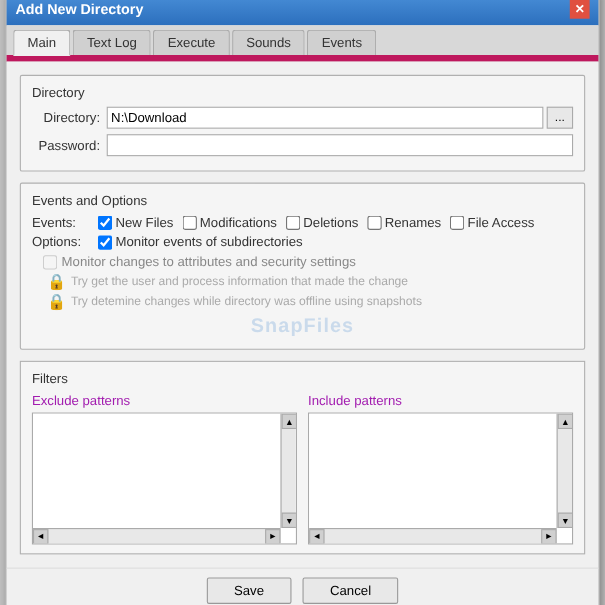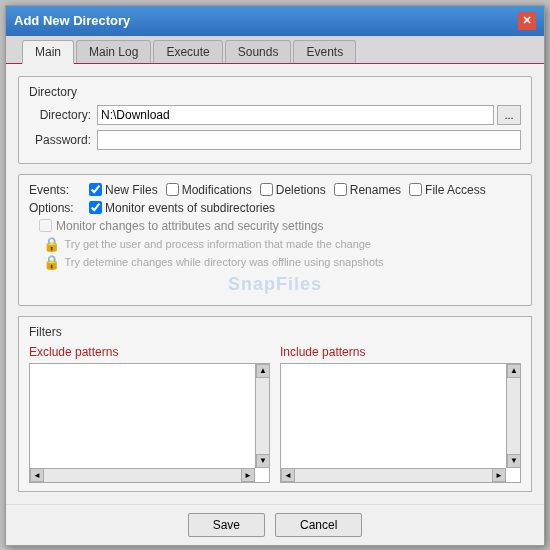--- a/index.html
+++ b/index.html
@@ -38,23 +38,23 @@
       font-size: 11px;
       cursor: pointer;
       display: flex;
       align-items: center;
       justify-content: center;
       font-weight: bold;
     }
     .tabs {
       display: flex;
       background: #d8d8d8;
-      border-bottom: 1px solid #be185d;
+      border-bottom: 6px solid #be185d;
       padding-top: 4px;
-      padding-left: 16px;
+      padding-left: 6px;
       gap: 2px;
     }
     .tab {
       padding: 4px 12px;
       border: 1px solid #aaa;
       border-bottom: none;
       cursor: pointer;
       font-size: 12px;
       background: #d0d0d0;
       color: #333;
@@ -177,21 +177,21 @@
     }
     .filters-row {
       display: flex;
       gap: 10px;
     }
     .filter-col {
       flex: 1;
     }
     .filter-col-label {
       font-size: 12px;
-      color: #b91c1c;
+      color: #a21caf;
       margin-bottom: 4px;
     }
     .filter-textarea-wrap {
       border: 1px solid #aaa;
       background: white;
       height: 120px;
       overflow: hidden;
       position: relative;
     }
     .filter-textarea {
@@ -281,21 +281,21 @@
 
 <div class="window">
 
   <div class="title-bar">
     <span>Add New Directory</span>
     <button class="title-close">✕</button>
   </div>
 
   <div class="tabs">
     <div class="tab active">Main</div>
-    <div class="tab">Main Log</div>
+    <div class="tab">Text Log</div>
     <div class="tab">Execute</div>
     <div class="tab">Sounds</div>
     <div class="tab">Events</div>
   </div>
 
   <div class="content">
 
     <div class="section-box">
       <div class="section-title">Directory</div>
       <div class="field-row">
@@ -303,20 +303,21 @@
         <input class="field-input" type="text" value="N:\Download" style="">
         <button class="browse-btn">...</button>
       </div>
       <div class="field-row">
         <span class="field-label">Password:</span>
         <input class="field-input" type="password" style="">
       </div>
     </div>
 
     <div class="section-box">
+      <div class="section-title">Events and Options</div>
 
       <div class="events-row">
         <span class="events-label">Events:</span>
         <label class="checkbox-item">
           <input type="checkbox" checked="" style=""> 
             <span>New Files</span>
         </label>
         <label class="checkbox-item">
           <input type="checkbox" style=""> 
             <span>Modifications</span>

